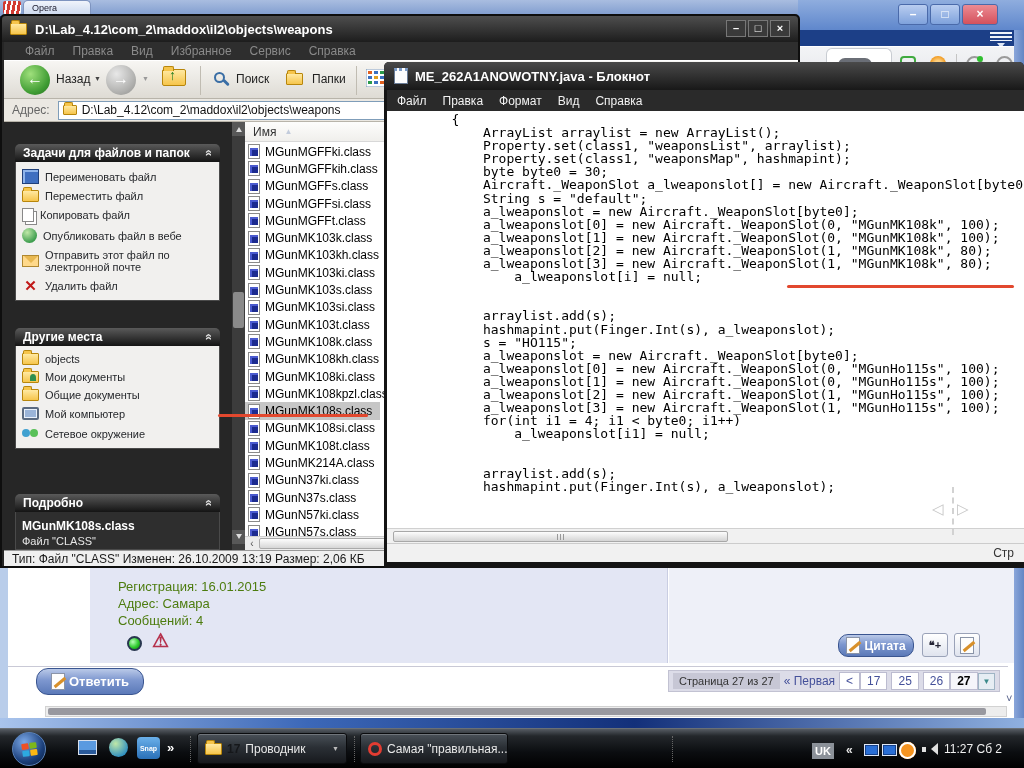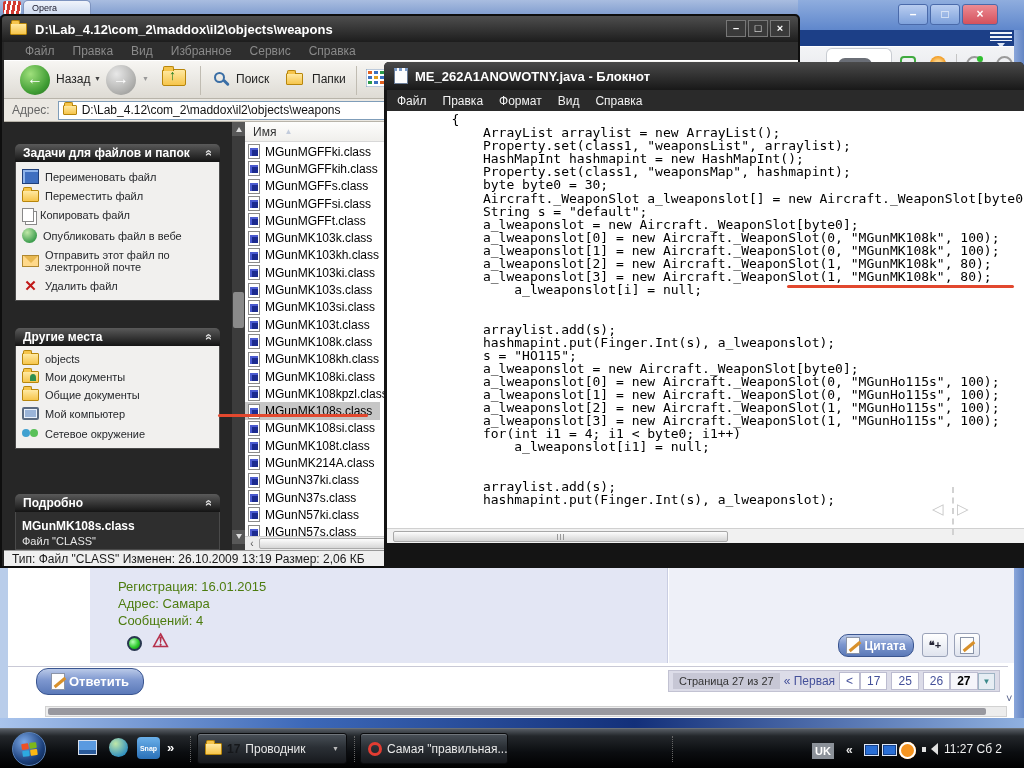--- a/index.html
+++ b/index.html
@@ -480,21 +480,20 @@
         <span class="menu-item">Правка</span>
         <span class="menu-item">Формат</span>
         <span class="menu-item">Вид</span>
         <span class="menu-item">Справка</span>
       </div>
     <div class="abs np-text">
 
     <div class="code-line">        {</div>
         <div class="code-line">            ArrayList arraylist = new ArrayList();</div>
         <div class="code-line">            Property.set(class1, "weaponsList", arraylist);</div>
-        <div class="code-line">            HashMapInt hashmapint = new HashMapInt();</div>
         <div class="code-line">            Property.set(class1, "weaponsMap", hashmapint);</div>
         <div class="code-line">            byte byte0 = 30;</div>
         <div class="code-line">            Aircraft._WeaponSlot a_lweaponslot[] = new Aircraft._WeaponSlot[byte0];</div>
         <div class="code-line">            String s = "default";</div>
         <div class="code-line">            a_lweaponslot = new Aircraft._WeaponSlot[byte0];</div>
         <div class="code-line">            a_lweaponslot[0] = new Aircraft._WeaponSlot(0, "MGunMK108k", 100);</div>
         <div class="code-line">            a_lweaponslot[1] = new Aircraft._WeaponSlot(0, "MGunMK108k", 100);</div>
         <div class="code-line">            a_lweaponslot[2] = new Aircraft._WeaponSlot(1, "MGunMK108k", 80);</div>
         <div class="code-line">            a_lweaponslot[3] = new Aircraft._WeaponSlot(1, "MGunMK108k", 80);</div>
         <div class="code-line">                a_lweaponslot[i] = null;</div>
@@ -513,20 +512,21 @@
         <div class="code-line"></div>
         <div class="code-line"></div>
         <div class="code-line">            arraylist.add(s);</div>
         <div class="code-line">            hashmapint.put(Finger.Int(s), a_lweaponslot);</div>
       </div>
     <div class="np-hscroll">
       <span class="np-hthumb">
           <span class="np-hgrip"></span>
         </span>
     </div>
+    <div class="np-statusbar">Стр</div>
   </div>
 
   <div class="abs annot" style="left:218px;top:414px;width:150px"></div>
   <div class="abs annot" style="left:787px;top:285px;width:227px"></div>
   <div class="abs flip-marker-line"></div>
   <span class="abs flip-tri" style="left:932px;top:500px">◁</span>
   <span class="abs flip-tri" style="left:957px;top:500px">▷</span>
 
   <div class="abs taskbar">
     <div class="abs start-orb">

